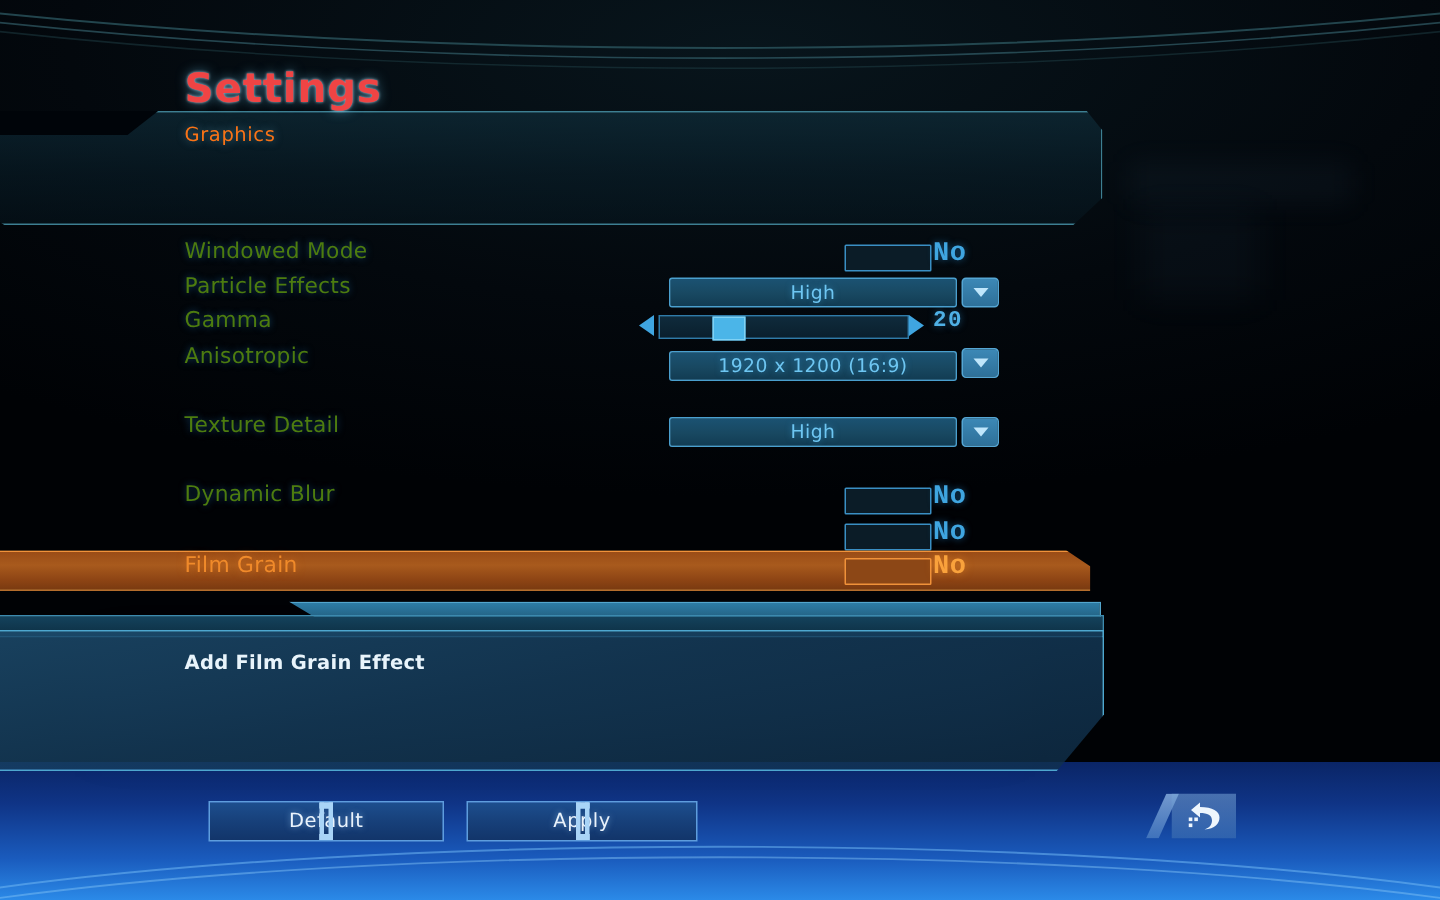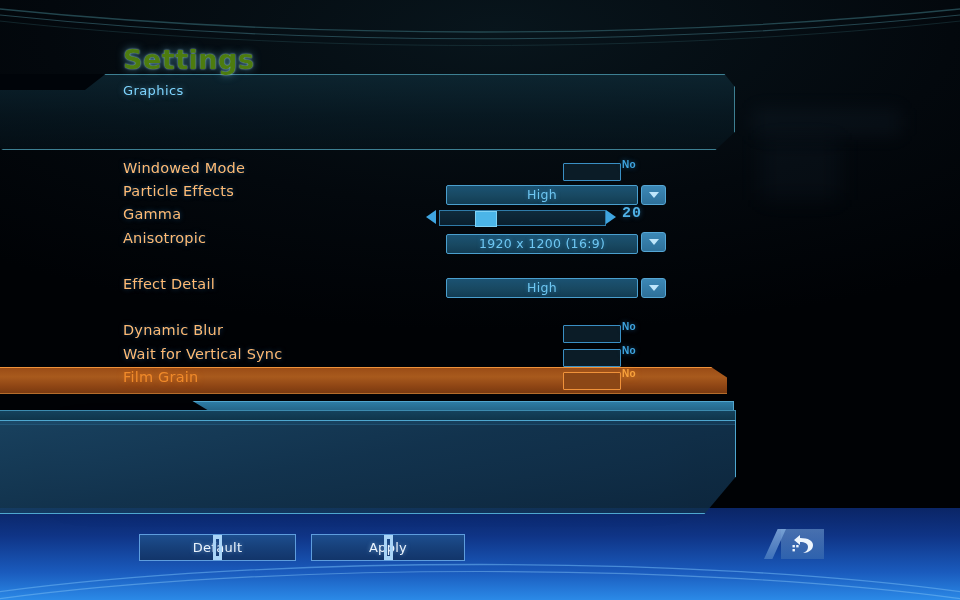--- a/index.html
+++ b/index.html
@@ -35,21 +35,21 @@
   }
 
   
   .topcurves{position:absolute;left:0;top:0;width:960px;height:60px;}
   .botcurves{position:absolute;left:0;top:545px;width:960px;height:55px;}
 
   
   .title{
     position:absolute;left:123px;top:44px;
     font-size:27px;font-weight:bold;letter-spacing:.5px;
-    color:#4d7c0f;
+    color:#ef4444;
     text-shadow:0 0 8px rgba(110,200,240,.55),0 0 2px rgba(200,240,255,.8);
     font-family:"DejaVu Sans", sans-serif;
   }
 
   
   .hdr-panel{
     position:absolute;left:-12px;top:74px;width:745px;height:74px;
     background:linear-gradient(180deg,rgba(16,48,62,.62) 0%,rgba(10,34,46,.5) 55%,rgba(7,26,36,.42) 100%);
     border:1px solid #3d7f92;
     clip-path:polygon(0 0, 98.6% 0, 100% 17%, 100% 76%, 97.4% 100%, 2.0% 100%, 0 88%);
@@ -59,31 +59,31 @@
     clip-path:polygon(0 0, 98.6% 0, 100% 17%, 100% 76%, 97.4% 100%, 2.0% 100%, 0 88%);
     overflow:hidden;
   }
   .hdr-diag{
     position:absolute;left:0;top:-2px;width:120px;height:18px;
     background:#000409;
     transform:skewX(-52deg);transform-origin:left top;
   }
   .hdr-label{
     position:absolute;left:123px;top:83px;
-    font-size:13px;color:#7dd3fc;letter-spacing:.4px;
+    font-size:13px;color:#f97316;letter-spacing:.4px;
     font-family:"DejaVu Sans", sans-serif;
     text-shadow:0 0 6px rgba(120,200,235,.5);
   }
 
   
   .list{position:absolute;left:0;top:160px;width:960px;height:236px;}
   .row{position:absolute;left:0;width:960px;height:23px;}
   .row-label{
     position:absolute;left:123px;top:0;
-    font-size:14.5px;color:#fdba74;letter-spacing:.2px;
+    font-size:14.5px;color:#4d7c0f;letter-spacing:.2px;
     font-family:"DejaVu Sans", sans-serif;
     text-shadow:0 0 5px rgba(40,130,200,.5);
     white-space:nowrap;
   }
   .row.sel .row-label{color:#f08a2a;text-shadow:0 0 6px rgba(230,120,30,.6);}
 
   .rowhl{
     position:absolute;left:-10px;top:-2px;width:737px;height:25px;
     background:linear-gradient(180deg,#9a4c16 0%, #a85a1d 35%, #8d4414 75%, #7a3a10 100%);
     border-top:1px solid #f0923a;border-bottom:1px solid #f0923a;
@@ -91,22 +91,22 @@
   }
 
   
   .chk{
     position:absolute;width:56px;height:16px;border:1px solid #3a8fc4;border-radius:1px;
     background:#0b1c27;
   }
   .chk.on{background:#4bb5e8;border-color:#6fc9f0;}
   .chk.orange{border-color:#f0923a;background:#8c4716;}
   .chk-val{
-    position:absolute;font-size:10px;font-weight:bold;color:#3fa5e0;
-    font-family:Liberation Sans, sans-serif;letter-spacing:.3px;
+    position:absolute;font-size:18px;font-weight:bold;color:#3fa5e0;
+    font-family:Liberation Mono, monospace;letter-spacing:.3px;
     text-shadow:0 0 5px rgba(40,140,210,.55);
   }
   .chk-val.orange{color:#f9a23c;text-shadow:0 0 6px rgba(240,140,40,.6);}
 
   
   .dd{
     position:absolute;width:190px;height:18px;
     background:linear-gradient(180deg,#1b5272 0%, #184861 55%, #123c53 100%);
     border:1px solid #4a9fce;border-radius:2px;
   }
@@ -263,50 +263,50 @@
       <div class="row" style="top: 69.6px;">
         <div class="row-label">Anisotropic</div>
         <div class="dd" style="left: 446px; top: 4px;">
           <div class="dd-text">1920 x 1200 (16:9)</div>
         </div>
         <div class="dd-btn" style="left: 641px; top: 2px;">
           <i></i>
         </div>
       </div>
       <div class="row" style="top: 116px;">
-        <div class="row-label">Effect Detail</div>
+        <div class="row-label">Texture Detail</div>
         <div class="dd" style="left: 446px; top: 2px;">
           <div class="dd-text">High</div>
         </div>
         <div class="dd-btn" style="left: 641px; top: 2px;">
           <i></i>
         </div>
       </div>
       <div class="row" style="top: 162.4px;">
         <div class="row-label">Dynamic Blur</div>
         <div class="chk" style="left: 563px; top: 3px;"></div>
         <div class="chk-val" style="left: 622px; top: -1px;">No</div>
       </div>
       <div class="row" style="top: 185.6px;">
-        <div class="row-label">Wait for Vertical Sync</div>
         <div class="chk" style="left: 563px; top: 3px;"></div>
         <div class="chk-val" style="left: 622px; top: -1px;">No</div>
       </div>
       <div class="row sel" style="top: 208.8px;">
         <div class="rowhl"></div>
         <div class="row-label">Film Grain</div>
         <div class="chk orange" style="left: 563px; top: 3px;"></div>
         <div class="chk-val orange" style="left: 622px; top: -1px;">No</div>
       </div>
     </div>
 
   <div class="bar1"></div>
   <div class="bar2"></div>
 
   <div class="desc"></div>
+  <div class="desc-text">Add Film Grain Effect</div>
 
   <div class="btn" id="btn-default" style="left:139px;top:534px;width:155px;">
     <span class="brk">
         <span class="v"></span>
       </span>
     <span class="btn-label">Default</span>
     <span class="brk r">
         <span class="v"></span>
       </span>
   </div>

